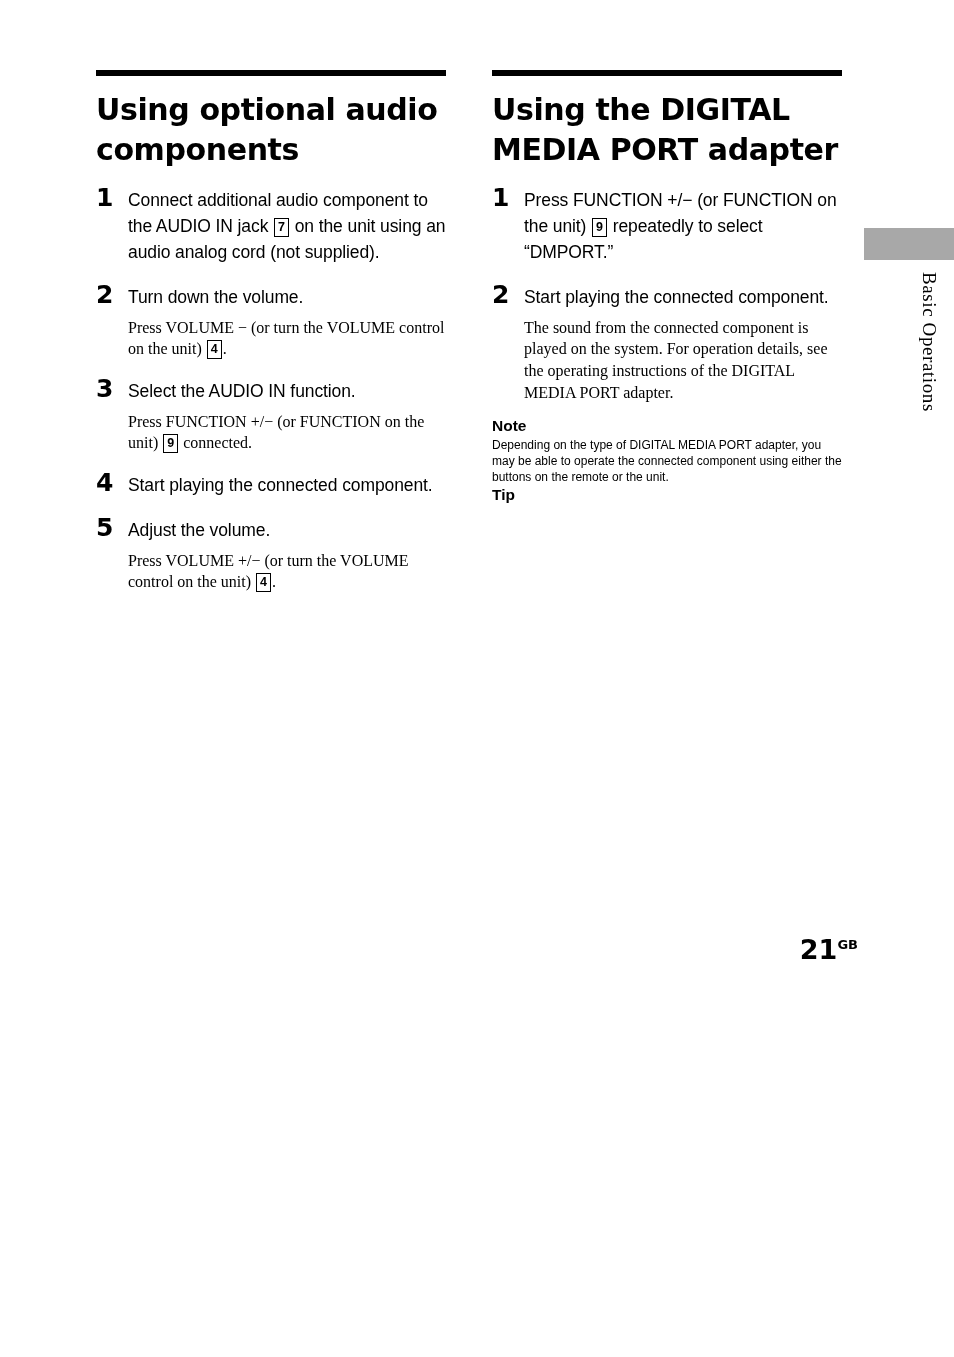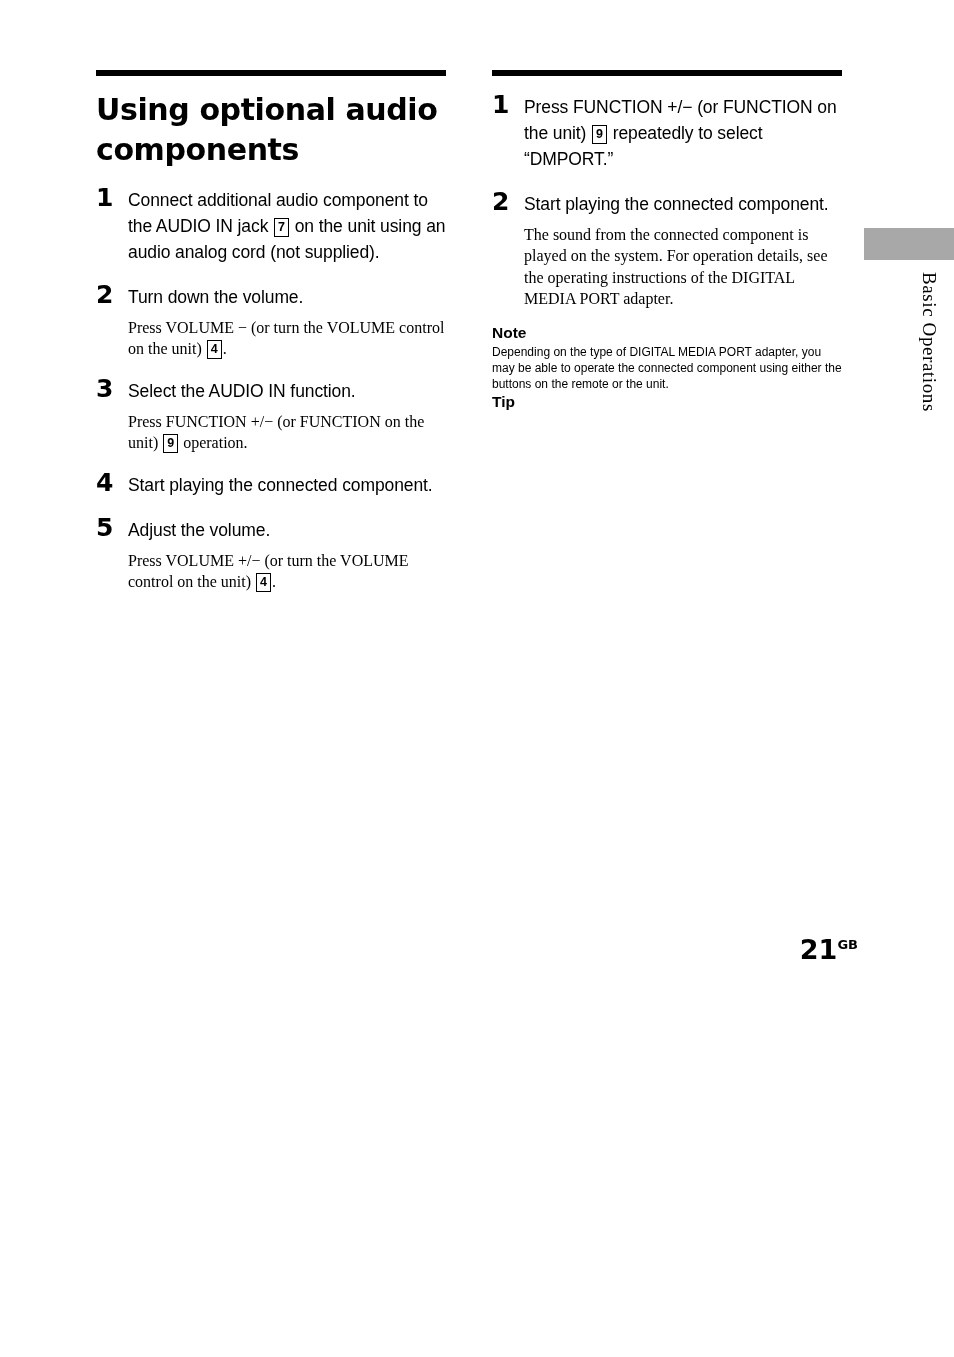--- a/index.html
+++ b/index.html
@@ -157,37 +157,38 @@
 
     <div class="step">
       <div class="num">2</div>
       <div class="head">Turn down the volume.</div>
       <div class="body"><span>Press VOLUME − (or turn the VOLUME control on the unit) </span><span class="boxnum">4</span><span>.</span></div>
     </div>
 
     <div class="step">
       <div class="num">3</div>
       <div class="head">Select the AUDIO IN function.</div>
-      <div class="body"><span>Press FUNCTION +/− (or FUNCTION on the unit) </span><span class="boxnum">9</span><span> operation.</span></div>
+      <div class="body"><span>Press FUNCTION +/− (or FUNCTION on the unit) </span><span class="boxnum">9</span><span> connected.</span></div>
     </div>
 
     <div class="step">
       <div class="num">4</div>
       <div class="head">Start playing the connected component.</div>
     </div>
 
     <div class="step">
       <div class="num">5</div>
       <div class="head">Adjust the volume.</div>
       <div class="body"><span>Press VOLUME +/− (or turn the VOLUME control on the unit) </span><span class="boxnum">4</span><span>.</span></div>
     </div>
   </div>
 
   <div class="col col-right">
     <div class="rule"></div>
+    <h1 class="section-title">Using the DIGITAL MEDIA PORT adapter</h1>
 
     <div class="step">
       <div class="num">1</div>
       <div class="head"><span>Press FUNCTION +/− (or FUNCTION on the unit) </span><span class="boxnum">9</span><span> repeatedly to select “DMPORT.”</span></div>
     </div>
 
     <div class="step">
       <div class="num">2</div>
       <div class="head">Start playing the connected component.</div>
       <div class="body">The sound from the connected component is played on the system. For operation details, see the operating instructions of the DIGITAL MEDIA PORT adapter.</div>

